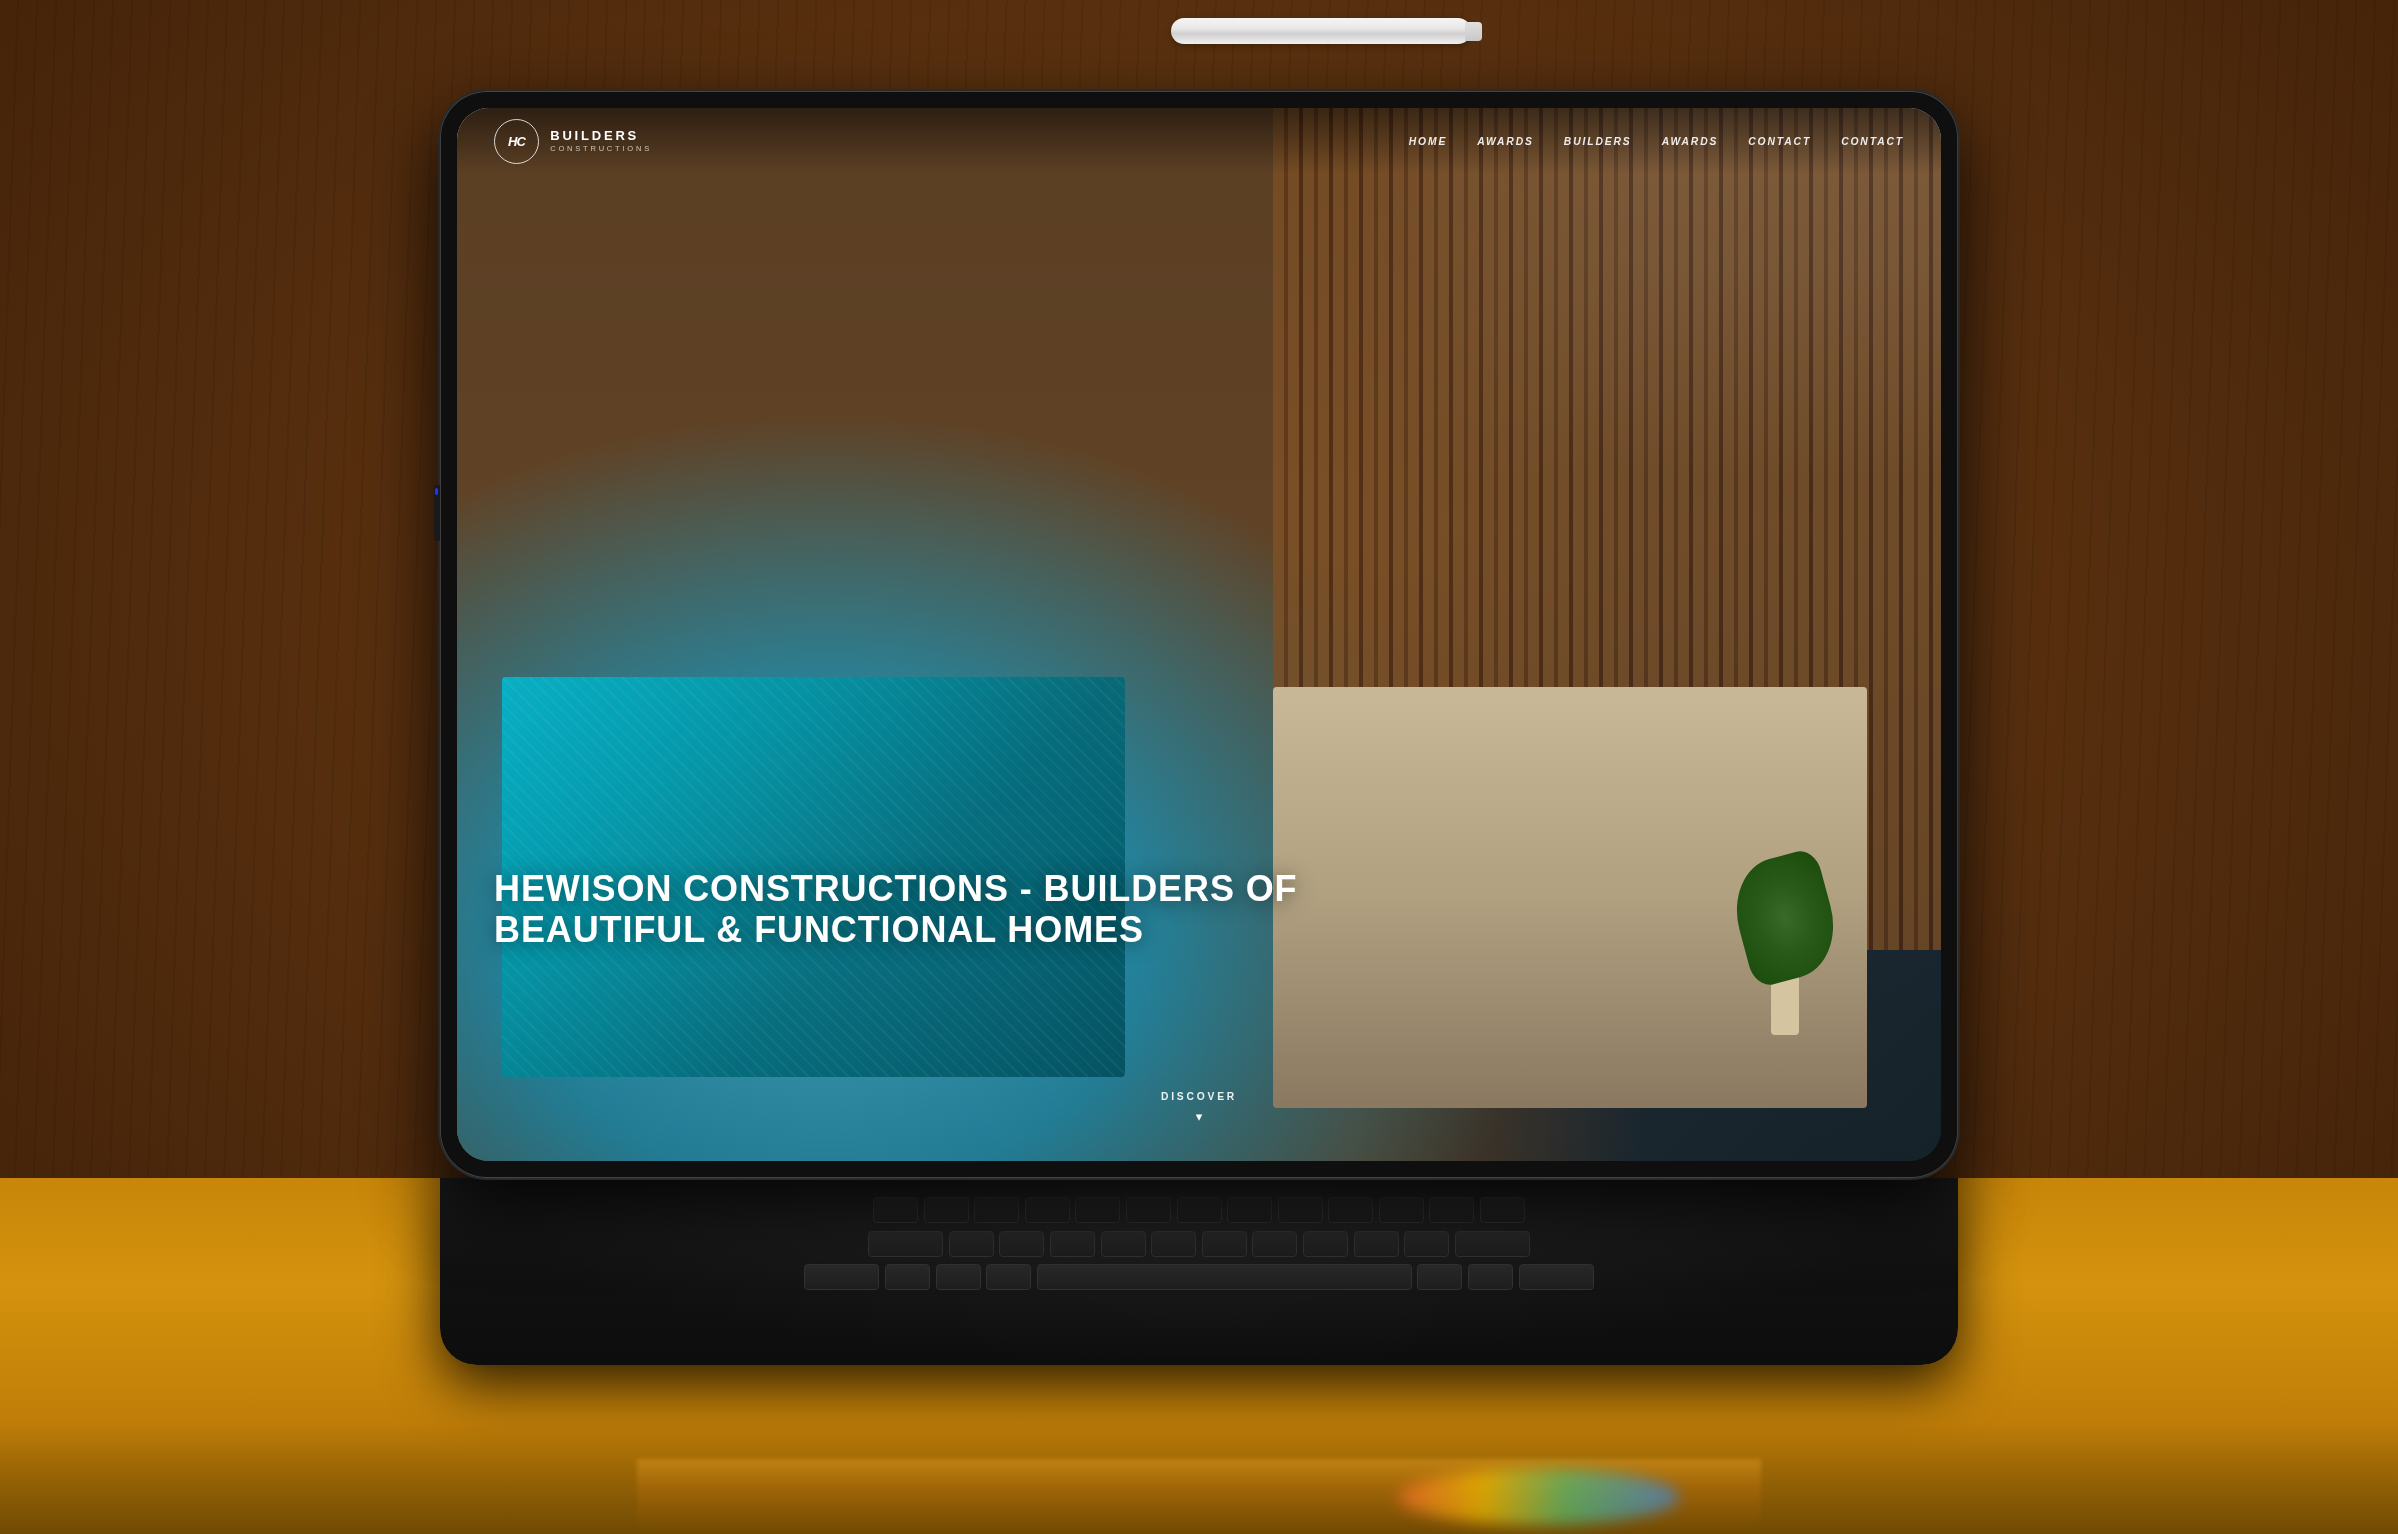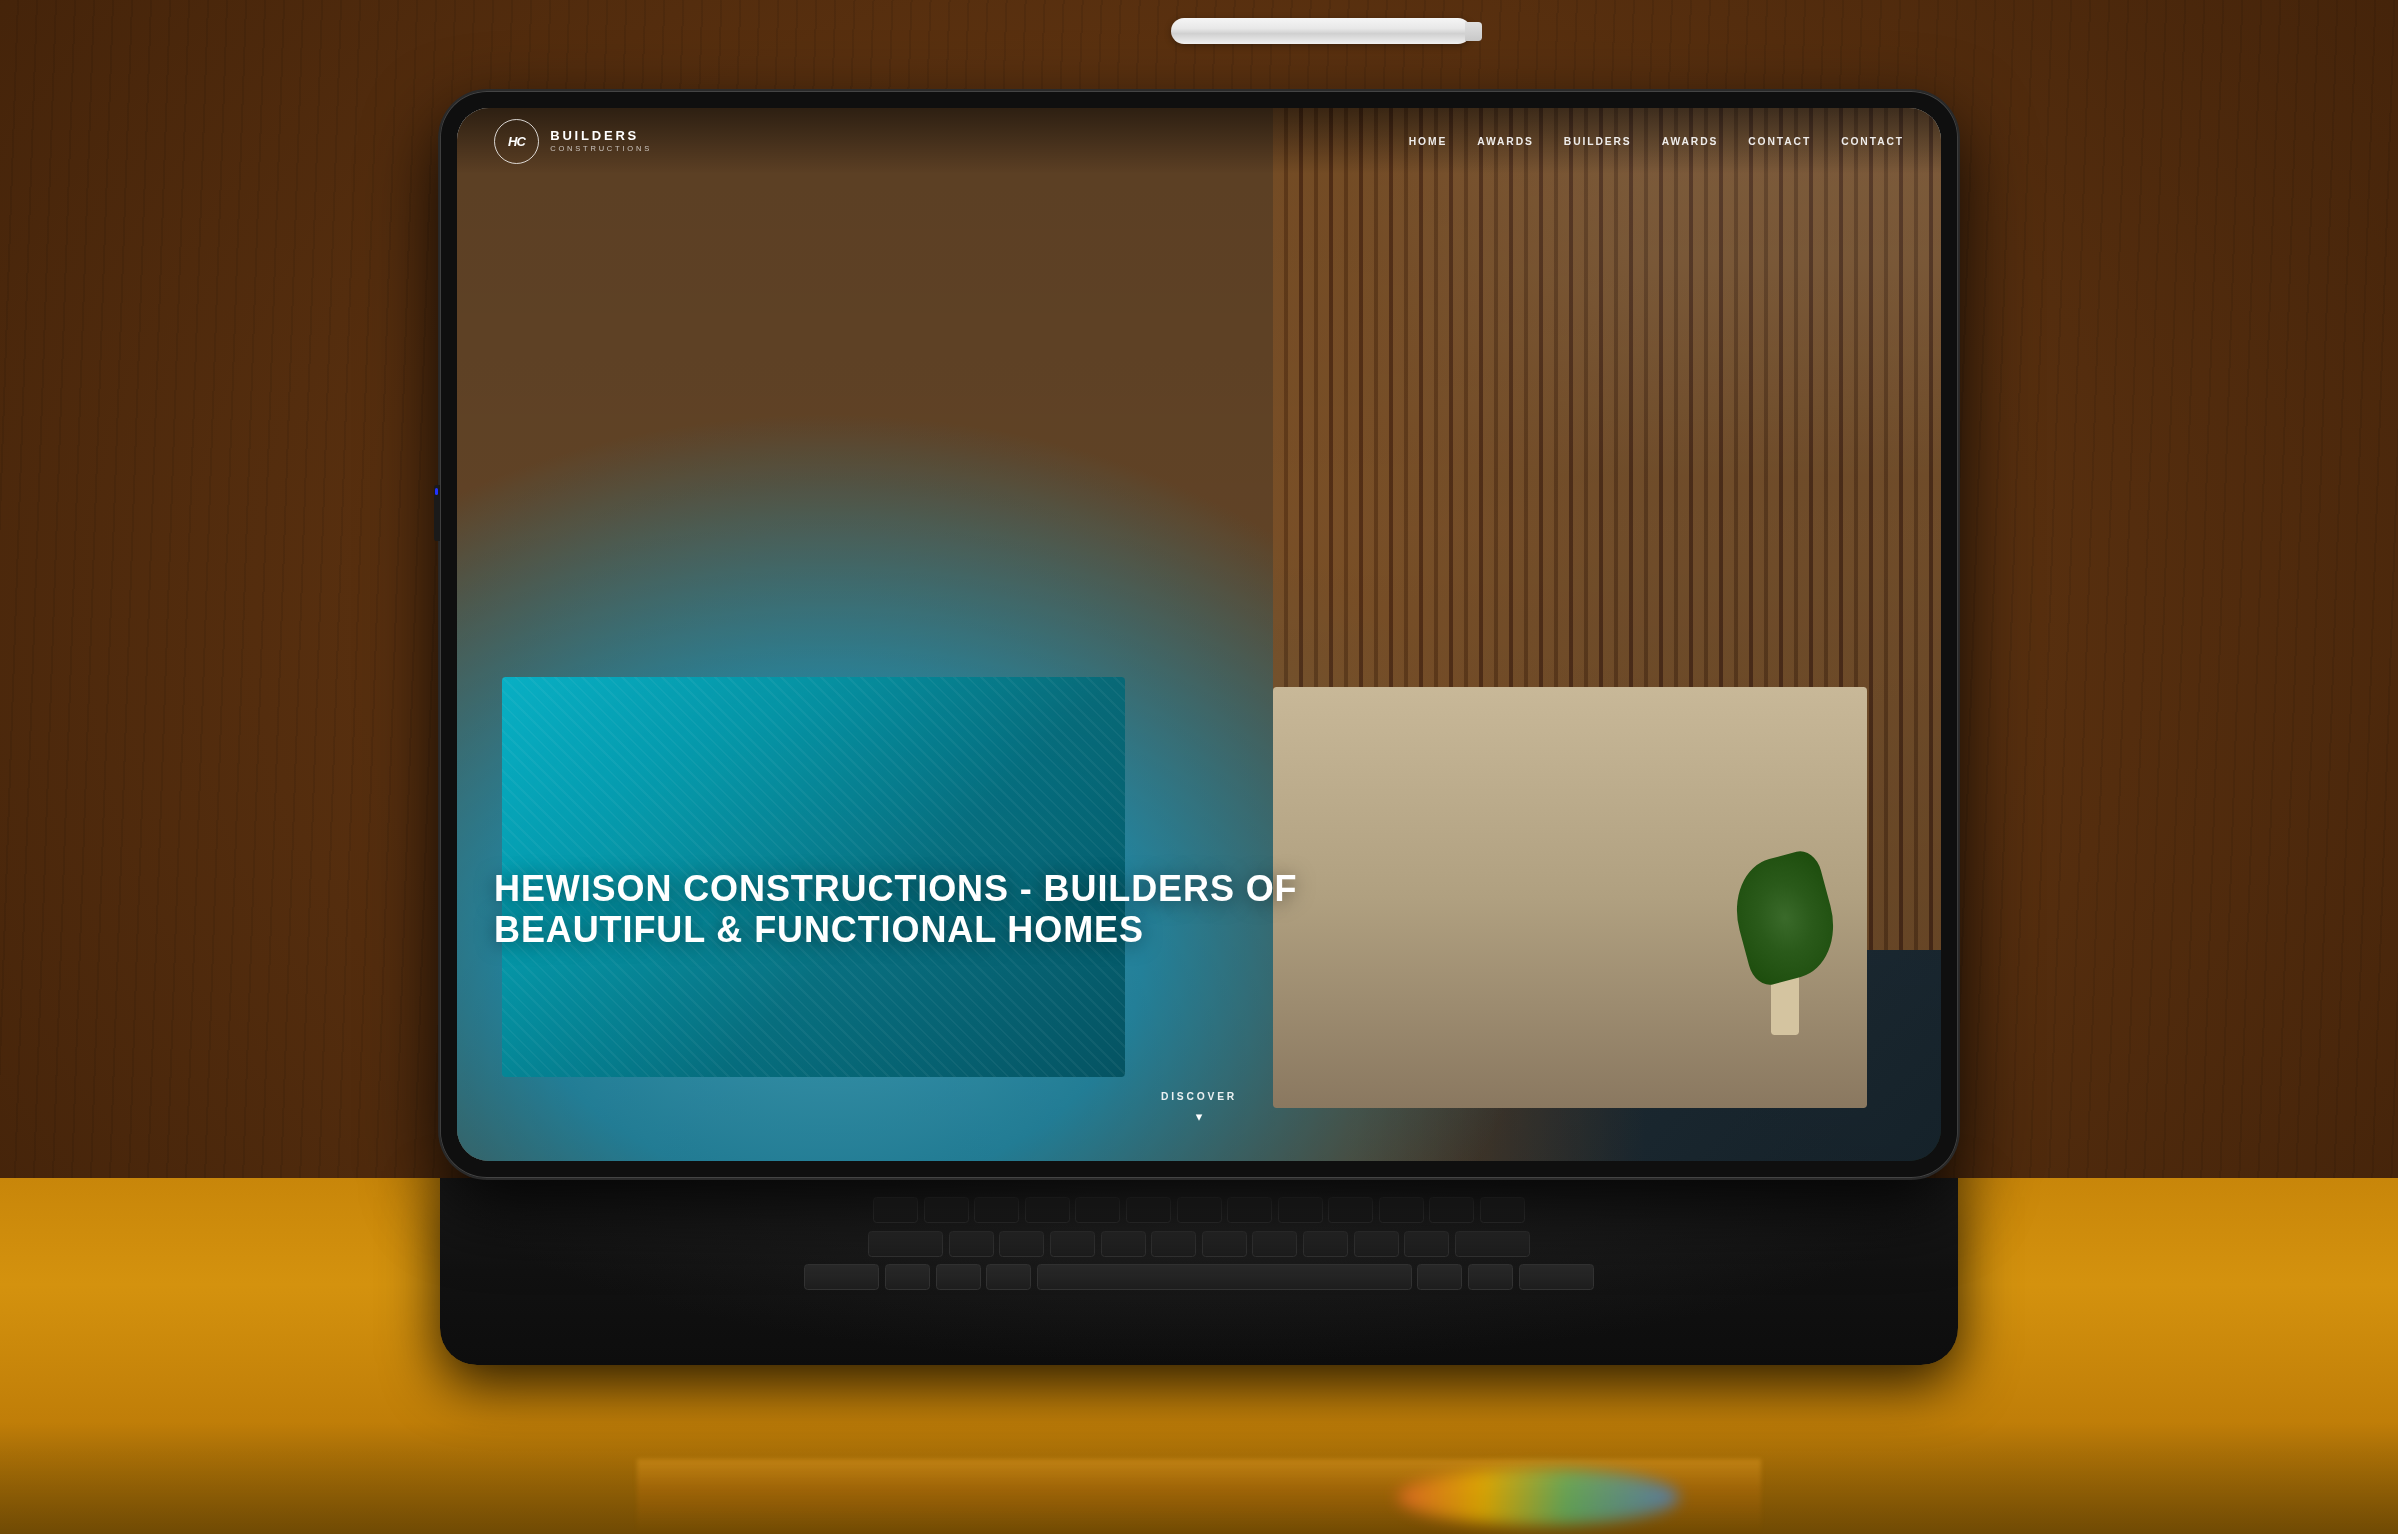--- a/index.html
+++ b/index.html
@@ -378,20 +378,21 @@
       color: rgba(255,255,255,0.7);
       font-size: 7.5px;
       letter-spacing: 2.8px;
     }
 
     .nav-links {
       display: flex;
       gap: 30px;
       margin-left: auto;
       align-items: flex-end;
+      font-style: italic;
     }
 
     .nav-link {
       color: rgba(255,255,255,0.9);
       font-size: 10.3px;
       font-weight: 600;
       letter-spacing: 1.9px;
       text-decoration: none;
       cursor: pointer;
     }

